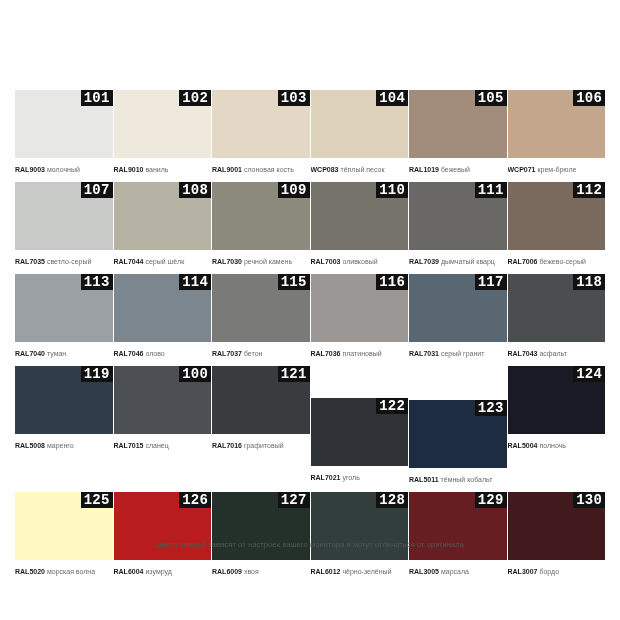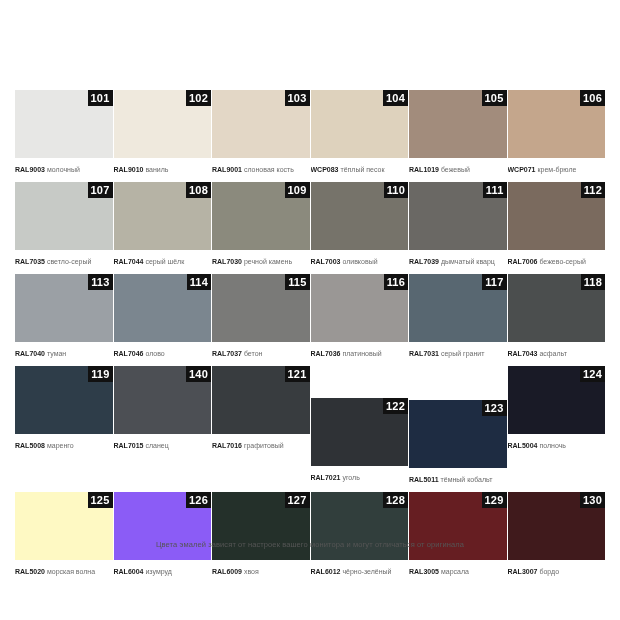--- a/index.html
+++ b/index.html
@@ -41,28 +41,28 @@
     box-sizing: border-box;
   }
   .swatch-badge {
     position: absolute;
     top: 0;
     right: 0;
     min-width: 23px;
     height: 16px;
     background: #111111;
     color: #ffffff;
-    font-size: 11px;
+    font-size: 14px;
     font-weight: bold;
     line-height: 16px;
     text-align: center;
     padding: 0 3px;
     box-sizing: border-box;
     letter-spacing: 0.2px;
-    font-family: Liberation Sans, sans-serif;
+    font-family: Liberation Mono, monospace;
   }
   .swatch-label {
     height: 24px;
     line-height: 24px;
     font-size: 7px;
     white-space: nowrap;
     overflow: hidden;
     color: #5a5a5a;
     padding-left: 0px;
   }
@@ -202,21 +202,21 @@
         <div class="swatch-label"><span class="swatch-code">RAL7043</span> <span class="swatch-name">асфальт</span></div>
       </div>
       <div class="swatch-cell">
         <div class="swatch-chip" style="background: rgb(46, 61, 73);">
           <div class="swatch-badge">119</div>
         </div>
         <div class="swatch-label"><span class="swatch-code">RAL5008</span> <span class="swatch-name">маренго</span></div>
       </div>
       <div class="swatch-cell">
         <div class="swatch-chip" style="background: rgb(76, 79, 84);">
-          <div class="swatch-badge">140</div>
+          <div class="swatch-badge">100</div>
         </div>
         <div class="swatch-label"><span class="swatch-code">RAL7015</span> <span class="swatch-name">сланец</span></div>
       </div>
       <div class="swatch-cell">
         <div class="swatch-chip" style="background: rgb(56, 60, 63);">
           <div class="swatch-badge">121</div>
         </div>
         <div class="swatch-label"><span class="swatch-code">RAL7016</span> <span class="swatch-name">графитовый</span></div>
       </div>
       <div class="swatch-cell">
@@ -237,21 +237,21 @@
         </div>
         <div class="swatch-label"><span class="swatch-code">RAL5004</span> <span class="swatch-name">полночь</span></div>
       </div>
       <div class="swatch-cell">
         <div class="swatch-chip" style="background: #fef9c3;">
           <div class="swatch-badge">125</div>
         </div>
         <div class="swatch-label"><span class="swatch-code">RAL5020</span> <span class="swatch-name">морская волна</span></div>
       </div>
       <div class="swatch-cell">
-        <div class="swatch-chip" style="background: #8b5cf6;">
+        <div class="swatch-chip" style="background: #b91c1c;">
           <div class="swatch-badge">126</div>
         </div>
         <div class="swatch-label"><span class="swatch-code">RAL6004</span> <span class="swatch-name">изумруд</span></div>
       </div>
       <div class="swatch-cell">
         <div class="swatch-chip" style="background: rgb(36, 48, 42);">
           <div class="swatch-badge">127</div>
         </div>
         <div class="swatch-label"><span class="swatch-code">RAL6009</span> <span class="swatch-name">хвоя</span></div>
       </div>

